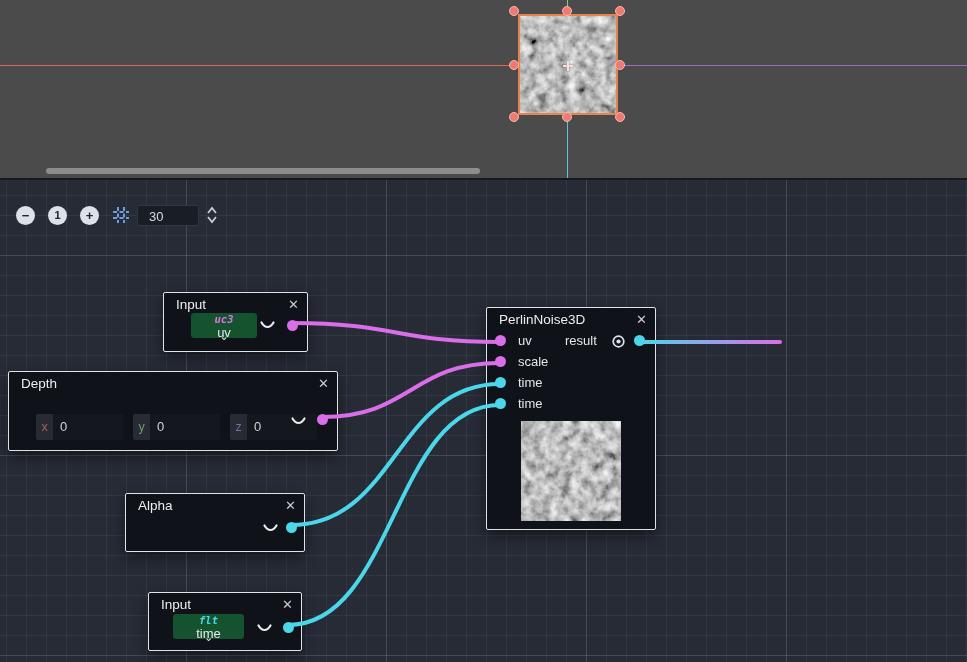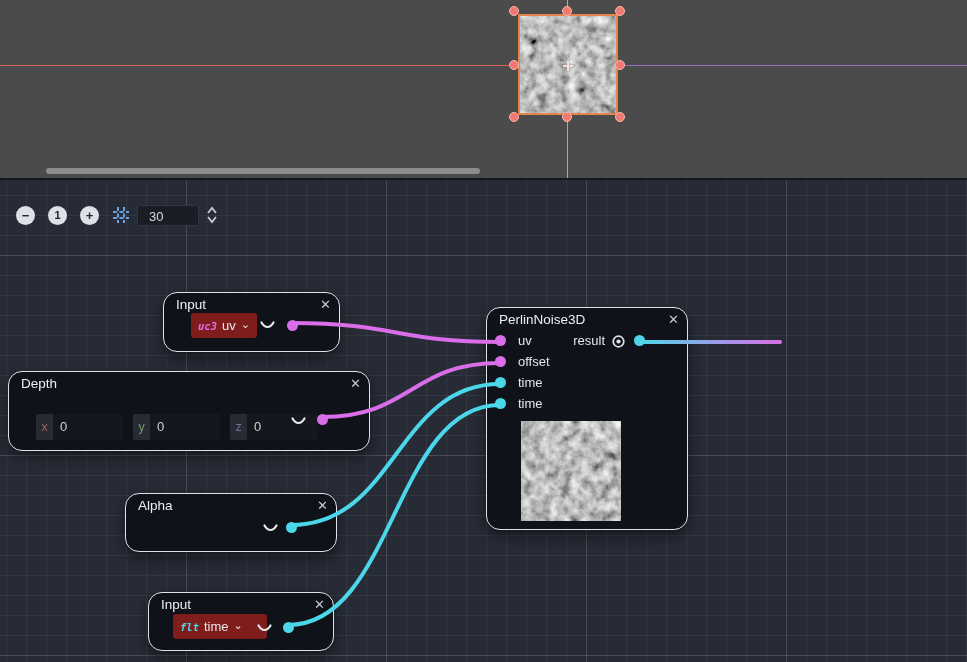--- a/index.html
+++ b/index.html
@@ -39,30 +39,30 @@
   .gtoolbar{position:absolute;left:0;top:22px;height:26px;display:flex;align-items:center;z-index:6;}
   .zoom-btn{width:19px;height:19px;border-radius:50%;background:#dde1e8;color:#21252e;
             display:flex;align-items:center;justify-content:center;
             font-weight:bold;font-size:13px;line-height:1;cursor:pointer;}
   .zoom-btn.small{font-size:11px;}
   .snap-field{width:62px;height:21px;background:#191d26;border:1px solid #31363f;border-radius:2px;
               color:#d6d9df;line-height:21px;padding-left:11px;box-sizing:border-box;}
   .spinner{display:flex;flex-direction:column;align-items:center;justify-content:center;gap:1px;}
 
   
-  .node{position:absolute;background:#0f1218;border:1.5px solid #dfe3e8;border-radius:14px;
-        box-shadow:0 6px 14px rgba(0,0,0,.45);z-index:2;padding-left:32px;}
+  .node{position:absolute;background:#0f1218;border:1.5px solid #dfe3e8;border-radius:2px;
+        box-shadow:0 6px 14px rgba(0,0,0,.45);z-index:2;}
   .node-title{position:absolute;top:4px;left:12px;font-size:13.5px;color:#eceef2;white-space:nowrap;}
   .node-close{position:absolute;top:4px;right:8px;color:#c7cad0;font-size:13px;cursor:pointer;line-height:1.2;}
   .port{position:absolute;width:11px;height:11px;border-radius:50%;z-index:3;}
   .port.pink{background:#d96ee8;}
   .port.cyan{background:#4cd6ea;}
   .slot-label{position:absolute;font-size:13px;color:#e3e6ea;white-space:nowrap;}
-  .dropdown{position:absolute;height:25px;background:#7f1d1d;border-radius:3px;
-            display:flex;align-items:center;gap:5px;padding:0 7px;box-sizing:border-box;cursor:pointer;}
+  .dropdown{position:absolute;height:25px;background:#14532d;border-radius:3px;
+            display:flex;align-items:center;padding:0 7px;box-sizing:border-box;cursor:pointer;flex-direction:column;}
   .type-badge{font-family:"DejaVu Sans Mono",monospace;font-weight:bold;font-style:italic;font-size:10.5px;}
   .type-badge.vec{color:#e070e8;}
   .type-badge.flt{color:#49d6ea;}
   .dd-value{color:#e6e8ec;font-size:13px;}
   .dd-chevron{color:#e6e8ec;font-size:11px;line-height:0;margin-top:-4px;}
   .preview-toggle{position:absolute;width:17px;height:11px;cursor:pointer;}
   .text-field{position:absolute;background:#14171e;border-radius:2px;color:#cfd3d9;
               font-size:13px;line-height:25px;box-sizing:border-box;}
   .vec-row{position:absolute;left:27px;top:42px;display:flex;gap:10px;}
   .vec-group{display:flex;align-items:stretch;height:26px;background:#262b34;border-radius:2px;overflow:hidden;}
@@ -173,45 +173,45 @@
       <div class="node-close">✕</div>
       <svg class="preview-toggle" style="left:136px;top:29px" width="17" height="11">
         <path d="M2.5,2.5 C6,8.5 11,8.5 14.5,2.5" stroke="#e8eaee" stroke-width="2.2" fill="none" stroke-linecap="round"></path>
       </svg>
       <div class="port cyan" style="left:160px;top:28px"></div>
     </div>
 
     <div class="node" style="left:148px;top:412px;width:152px;height:57px">
       <div class="node-title">Input</div>
       <div class="node-close">✕</div>
-      <div class="dropdown" style="left:24px;top:21px;width:94px">
+      <div class="dropdown" style="left:24px;top:21px;width:71px">
         <span class="type-badge flt">flt</span>
         <span class="dd-value">time</span>
         <span class="dd-chevron">⌄</span>
       </div>
       <svg class="preview-toggle" style="left:107px;top:30px" width="17" height="11">
         <path d="M2.5,2.5 C6,8.5 11,8.5 14.5,2.5" stroke="#e8eaee" stroke-width="2.2" fill="none" stroke-linecap="round"></path>
       </svg>
       <div class="port cyan" style="left:134px;top:29px"></div>
     </div>
 
     <div class="node" style="left:486px;top:127px;width:168px;height:221px">
       <div class="node-title">PerlinNoise3D</div>
       <div class="node-close">✕</div>
 
       <div class="port pink" style="left:8px;top:27px"></div>
       <div class="slot-label" style="left:31px;top:25px">uv</div>
       <div class="port pink" style="left:8px;top:48px"></div>
-      <div class="slot-label" style="left:31px;top:46px">offset</div>
+      <div class="slot-label" style="left:31px;top:46px">scale</div>
       <div class="port cyan" style="left:8px;top:69px"></div>
       <div class="slot-label" style="left:31px;top:67px">time</div>
       <div class="port cyan" style="left:8px;top:90px"></div>
       <div class="slot-label" style="left:31px;top:88px">time</div>
 
-      <div class="slot-label" style="left:78px;top:25px;width:40px;text-align:right">result</div>
+      <div class="slot-label" style="left:78px;top:25px;width:40px;text-align:left">result</div>
       <svg class="eye-icon" style="left:124px;top:26px" width="15" height="15">
         <circle cx="7.5" cy="7.5" r="5.3" stroke="#dfe2e8" stroke-width="1.7" fill="none"></circle>
         <circle cx="7.5" cy="7.5" r="2.1" fill="#dfe2e8"></circle>
       </svg>
       <div class="port cyan" style="left:147px;top:27px"></div>
 
       <div class="noise-preview">
         <svg width="100" height="100">
           <defs>
             <filter id="noiseB" x="0%" y="0%" width="100%" height="100%">

